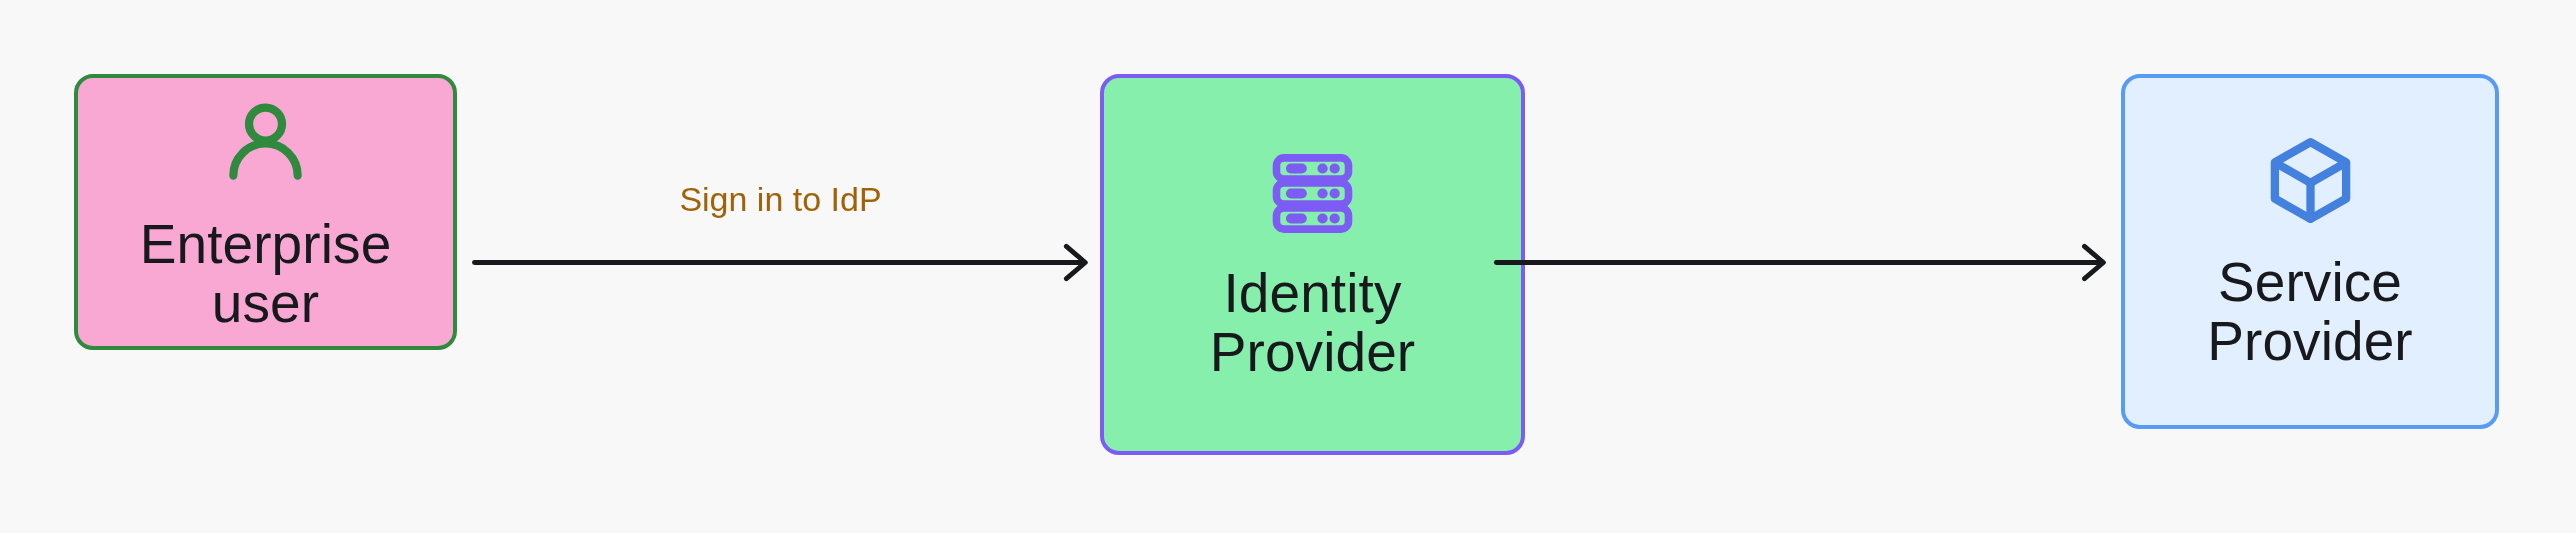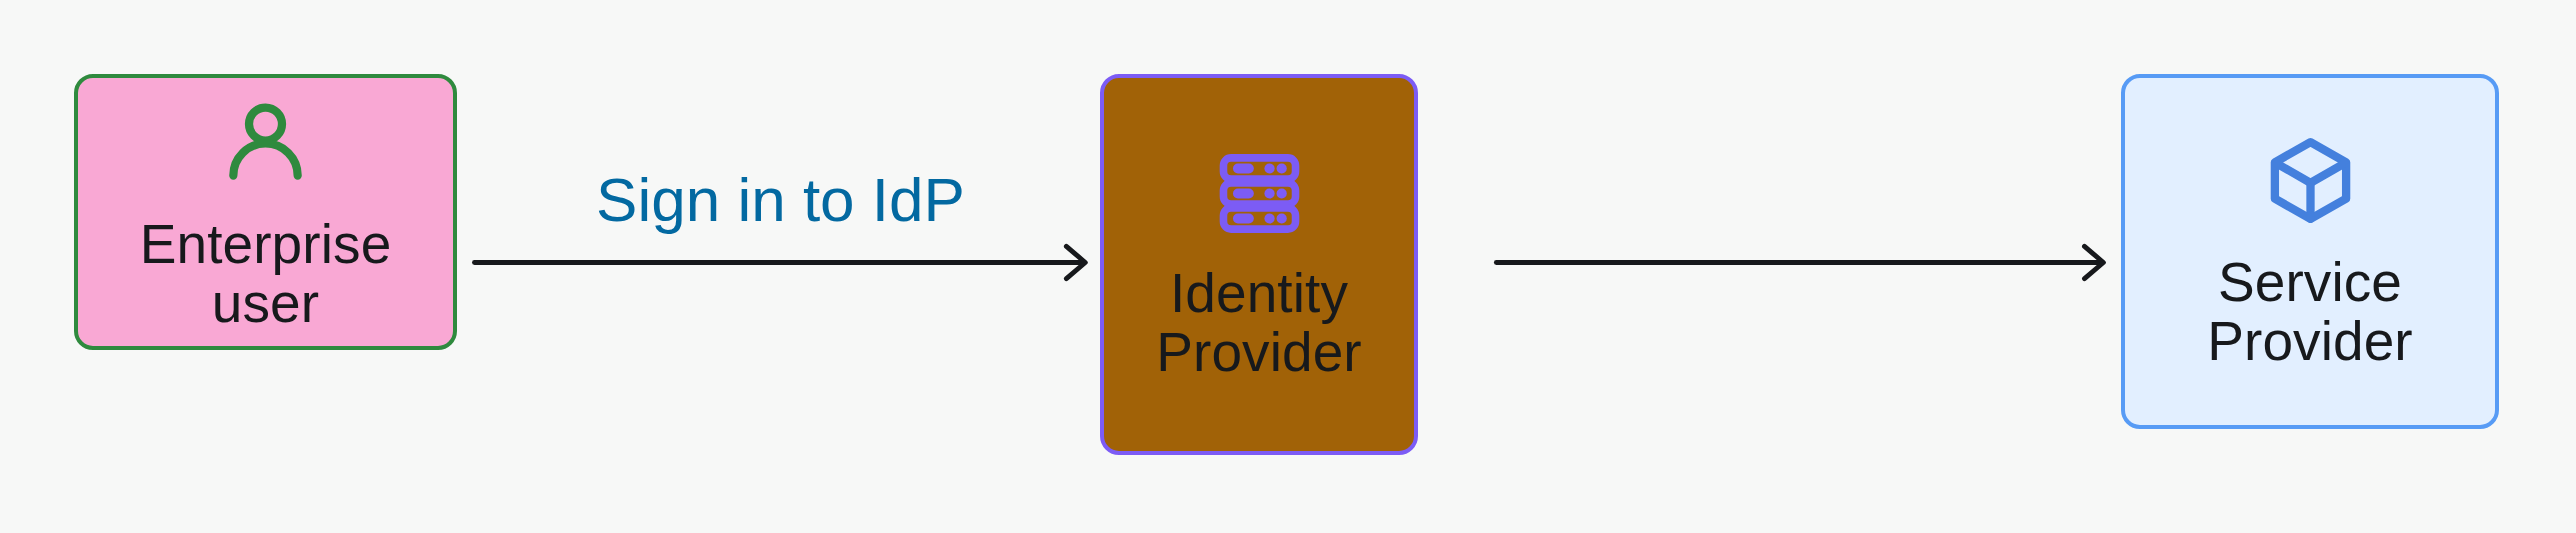--- a/index.html
+++ b/index.html
@@ -45,44 +45,44 @@
     letter-spacing: 0.1px;
     white-space: pre-line;
   }
 
   #node-user {
     left: 74px;  top: 74px;  width: 383px; height: 276px;
     background: #f9a8d4;
     border-color: #2f8a3e;
   }
   #node-idp {
-    left: 1100px; top: 74px; width: 318px; height: 381px;
-    background: #a16207;
+    left: 1100px; top: 74px; width: 425px; height: 381px;
+    background: #86efac;
     border-color: #7c5cf5;
   }
   #node-sp {
     left: 2121px; top: 74px; width: 378px; height: 355px;
     background: #e2efff;
     border-color: #579bf5;
   }
 
   
   .arrow {
     position: absolute;
     line-height: 0;
   }
   #arrow-1 { left: 470px;  top: 236px; }
   #arrow-2 { left: 1492px; top: 236px; }
 
   
   .edge-label {
     position: absolute;
-    font-size: 62px;
+    font-size: 34px;
     line-height: 55px;
-    color: #0369a1;
+    color: #a16207;
     text-align: center;
     white-space: pre-line;
   }
   #edge1-label {
     left: 470px; top: 172px; width: 621px;
   }
   #edge2-label-top {
     left: 1492px; top: 172px; width: 617px;
   }
   #edge2-label-bottom {

